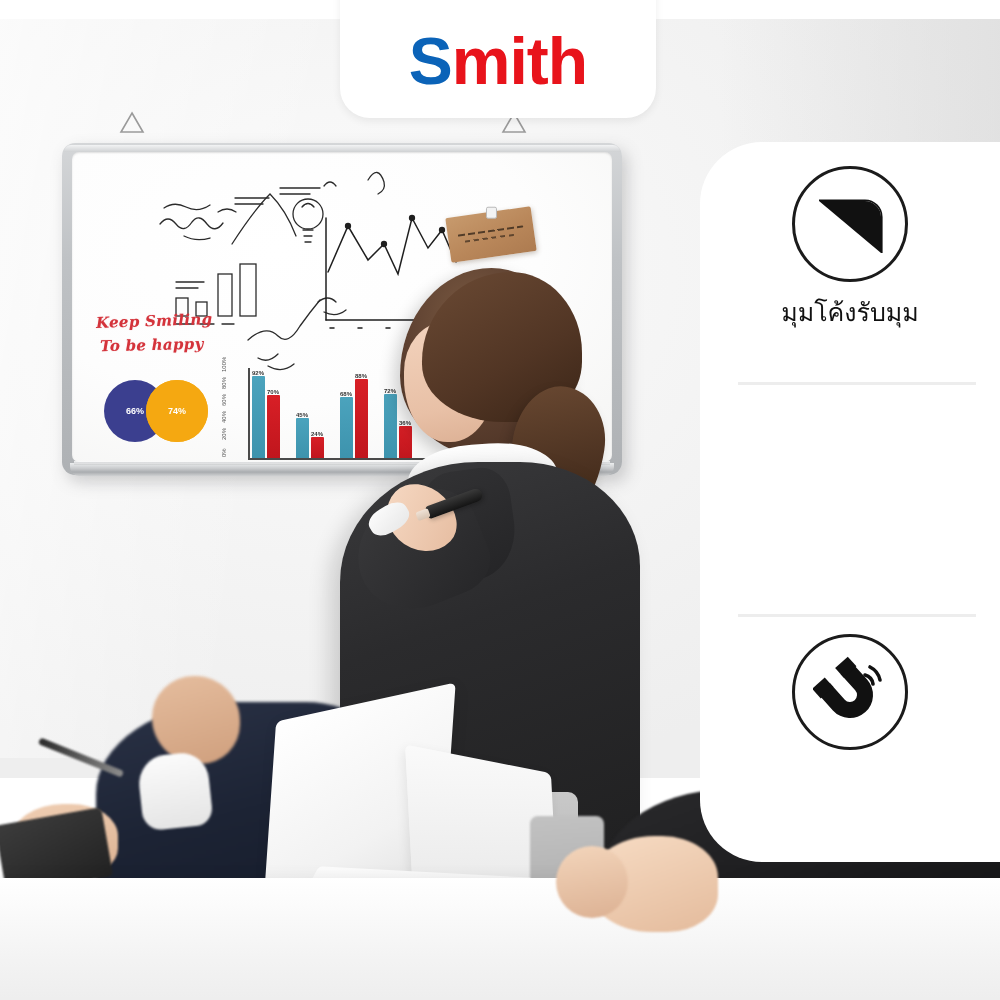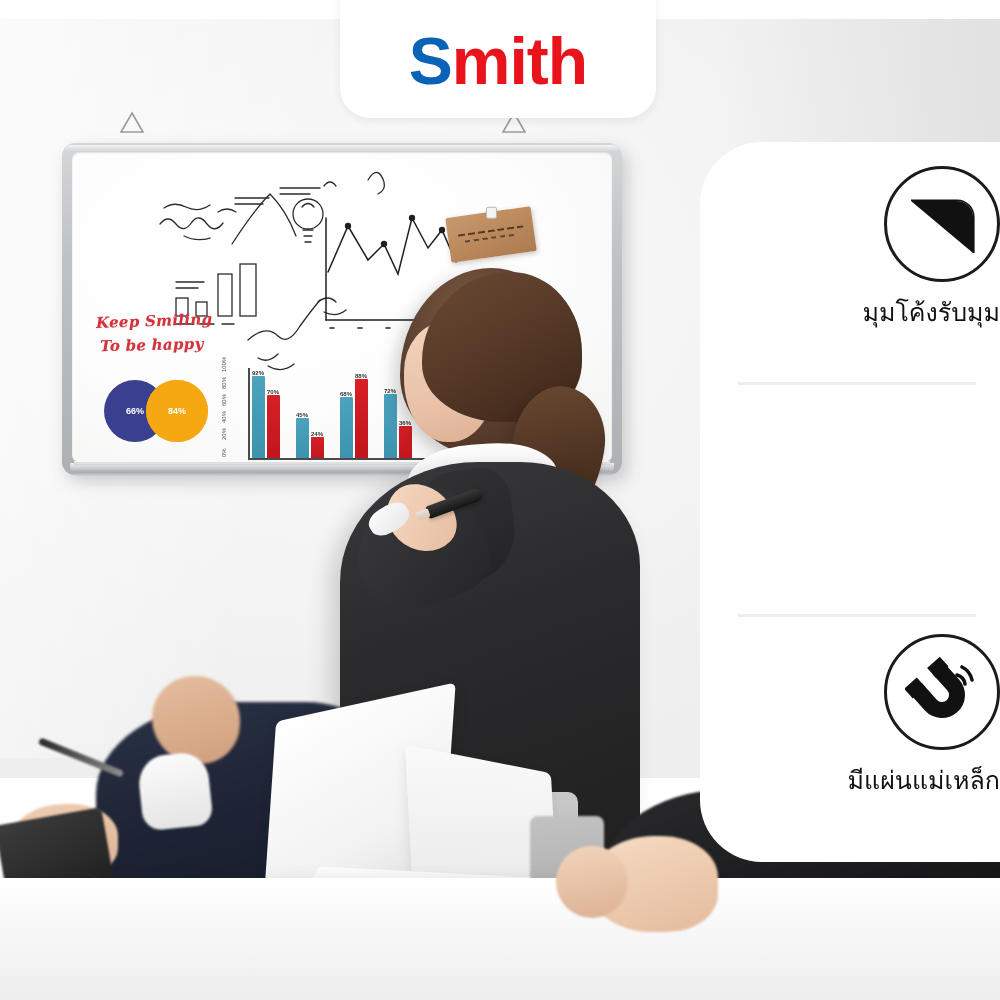--- a/index.html
+++ b/index.html
@@ -311,21 +311,21 @@
 
   
   .panel {
     position:absolute; left:700px; top:142px; width:320px; height:720px;
     background:#ffffff;
     border-radius:62px 0 0 62px;
     z-index:60;
   }
   .feature {
     position:absolute; left:0; width:300px;
-    display:flex; flex-direction:column; align-items:flex-end;
+    display:flex; flex-direction:column; align-items:center;
   }
   .f1 { top:24px; } .f2 { top:262px; } .f3 { top:492px; }
   .ficon { width:116px; height:116px; border-radius:50%; border:3px solid #1b1b1b;
     display:flex; align-items:center; justify-content:center; }
   .flabel { margin-top:16px; font-size:25px; color:#111; line-height:1.2;
     font-family:"DejaVu Sans","Liberation Sans",sans-serif; white-space:nowrap; }
   .divider { position:absolute; left:38px; width:238px; height:3px; background:#ededed; }
   .d1 { top:240px; } .d2 { top:472px; }
 </style>
 </head>
@@ -406,21 +406,21 @@
 
         <div class="redtext rt1">Keep Smiling</div>
         <div class="redtext rt2">To be happy</div>
 
         <div class="venn">
           <div class="venn-c venn-a">
             <span>66%</span>
           </div>
           <div class="venn-b-over"></div>
           <div class="venn-c venn-b">
-            <span>84%</span>
+            <span>74%</span>
           </div>
         </div>
 
         <div class="chart">
           <div class="chart-axis"></div>
           <div class="chart-axis-y"></div>
           <div id="yticks">
               <div class="ytick" style="bottom: 20px;">0%</div>
               <div class="ytick" style="bottom: 37px;">20%</div>
               <div class="ytick" style="bottom: 54px;">40%</div>
@@ -538,17 +538,16 @@
         <svg width="74" height="74" viewBox="0 0 74 74">
           <g transform="rotate(-42 37 40)">
             <path d="M14 18 V40 a23 23 0 0 0 46 0 V18 H44 V40 a7 7 0 0 1 -14 0 V18 Z" fill="#111"></path>
             <rect x="13" y="10" width="17" height="13" fill="#111"></rect>
             <rect x="44" y="10" width="17" height="13" fill="#111"></rect>
           </g>
           <path d="M52 20 a11 11 0 0 1 8 9" fill="none" stroke="#111" stroke-width="3.6" stroke-linecap="round"></path>
           <path d="M57 12 a19 19 0 0 1 10 13" fill="none" stroke="#111" stroke-width="3.6" stroke-linecap="round"></path>
         </svg>
       </div>
-      <div class="flabel">มีแผ่นแม่เหล็ก</div>
     </div>
 
   </div>
 </div>
 
 </body></html>

